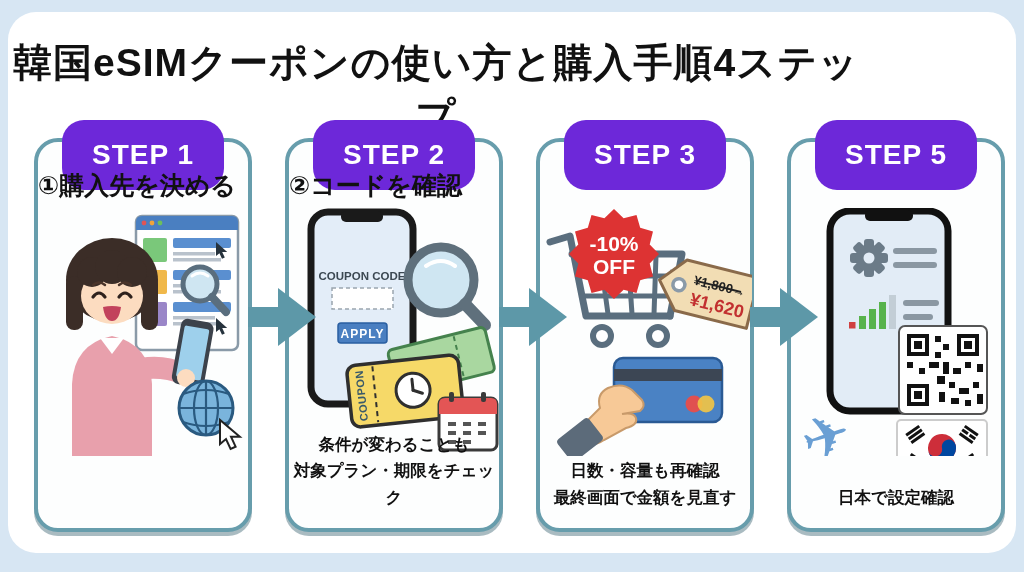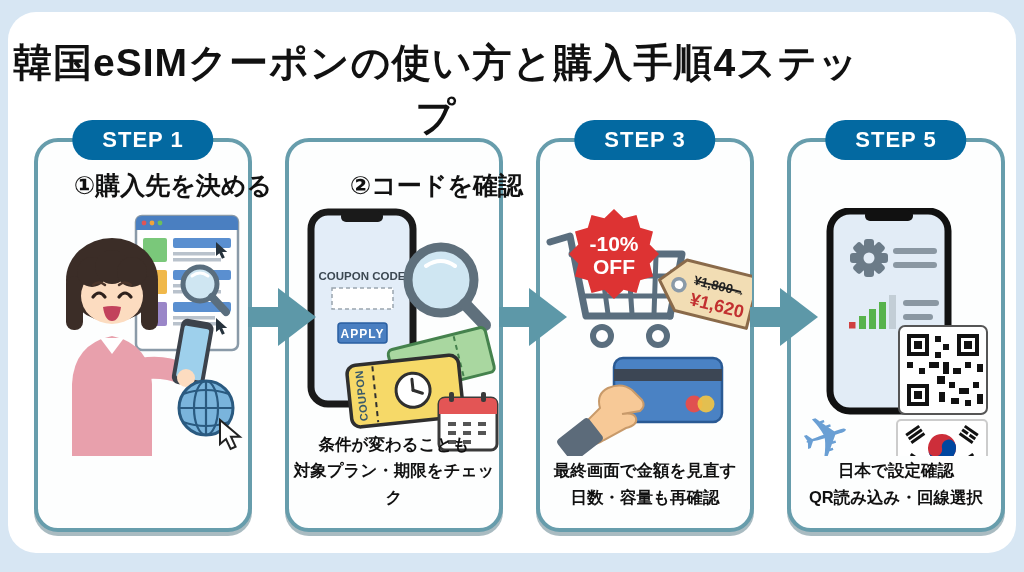--- a/index.html
+++ b/index.html
@@ -5,24 +5,24 @@
   html,body{margin:0;padding:0;background:#d7e6f3;}
   #page{position:relative;width:1024px;height:572px;background:#d7e6f3;overflow:hidden;
         font-family:"Liberation Sans","DejaVu Sans",sans-serif;color:#1a1a1a;}
   #panel{position:absolute;left:8px;top:12px;width:1008px;height:541px;background:#ffffff;border-radius:28px;}
   #main-title{position:absolute;left:0;top:36px;width:872px;text-align:center;
         font-size:39px;font-weight:900;letter-spacing:1px;color:#111;}
   .card{position:absolute;top:138px;width:218px;height:394px;background:#fdfefe;
         border:4px solid #679dac;border-radius:24px;box-sizing:border-box;
         box-shadow:0 4px 0 rgba(64,104,118,0.45);}
   .badge{position:absolute;top:-22px;left:50%;transform:translateX(-50%);
-        background:#0369a1;color:#fff;font-size:22px;font-weight:800;letter-spacing:1px;
-        padding:7px 30px;border-radius:22px;white-space:nowrap;}
-  .heading{position:absolute;top:27px;left:0;width:100%;text-align:right;
-        font-size:25px;font-weight:900;color:#111;white-space:nowrap;margin-left:24px;}
+        background:#6d28d9;color:#fff;font-size:28px;font-weight:800;letter-spacing:1px;
+        padding:19px 30px;border-radius:22px;white-space:nowrap;}
+  .heading{position:absolute;top:27px;left:0;width:100%;text-align:left;
+        font-size:25px;font-weight:900;color:#111;white-space:nowrap;}
   .illo{position:absolute;top:66px;left:0;width:210px;height:248px;margin:0 2px;text-decoration:underline;}
   .caption{position:absolute;bottom:18px;left:0;width:100%;text-align:center;
         font-size:16.5px;font-weight:800;line-height:1.6;color:#111;}
   .arrow{position:absolute;top:288px;height:58px;}
   .arrow .bar{position:absolute;left:0;top:19px;width:32px;height:20px;background:#5d98a8;}
   .arrow .head{position:absolute;left:30px;top:0;width:0;height:0;
         border-top:29px solid transparent;border-bottom:29px solid transparent;
         border-left:38px solid #5d98a8;}
   svg{display:block;}
   svg text{font-family:"Liberation Sans","DejaVu Sans",sans-serif;}
@@ -97,20 +97,21 @@
           <line x1="139" y1="200" x2="193" y2="200" stroke="#2a5a80" stroke-width="2.2"></line>
           <path d="M143,186 Q166,178 189,186" stroke="#2a5a80" stroke-width="2.2" fill="none"></path>
           <path d="M143,214 Q166,222 189,214" stroke="#2a5a80" stroke-width="2.2" fill="none"></path>
           <path d="m180,212 0,24 6,-5 4.6,10 5,-2.3 -4.6,-10 8.8,0 z" fill="#ffffff" stroke="#222222" stroke-width="2"></path>
         </g>
       </svg>
     </div>
   </div>
 
   <div class="card" style="left:285px">
+    <div class="badge">STEP 2</div>
     <div class="heading">②コードを確認</div>
     <div class="illo">
       <svg width="210" height="248" viewBox="0 0 210 248">
 
         <g>
           <rect x="20" y="4" width="102" height="192" rx="17" fill="#e3edf8" stroke="#1a1a1a" stroke-width="7"></rect>
           <rect x="50" y="3" width="42" height="11" rx="5" fill="#1a1a1a"></rect>
           <text x="71" y="72" text-anchor="middle" font-size="11.5" font-weight="bold" fill="#3c4852">COUPON CODE</text>
           <rect x="41" y="80" width="61" height="21" fill="#ffffff" stroke="#9aa5ae" stroke-width="1.5" stroke-dasharray="4,3"></rect>
           <rect x="47" y="115" width="49" height="20" rx="3" fill="#4a7fc1" stroke="#2a5fa1" stroke-width="1.5"></rect>
@@ -205,22 +206,22 @@
             <circle cx="164" cy="196" r="8.5" fill="#f0c445" fill-opacity="0.92"></circle>
           </g>
           <g>
             <path d="M34,224 L58,200 Q54,186 66,180 Q80,174 90,182 L100,192 Q104,198 98,203 L80,206 Q92,204 94,210 Q96,217 84,220 L62,232 Q50,240 42,234 Z" fill="#f7c997" stroke="#c89a6a" stroke-width="2"></path>
             <rect x="18" y="218" width="40" height="28" rx="4" transform="rotate(-38 38 232)" fill="#5c6b7a"></rect>
           </g>
         </g>
       </svg>
     </div>
     <div class="caption">
+      <div>日数・容量も再確認</div>
       <div>最終画面で金額を見直す</div>
-      <div>日数・容量も再確認</div>
     </div>
   </div>
 
   <div class="card" style="left:787px">
     <div class="badge">STEP 5</div>
     <div class="illo">
       <svg width="210" height="248" viewBox="0 0 210 248">
 
         <g>
           <rect x="37" y="3" width="118" height="200" rx="20" fill="#e2ecf6" stroke="#111111" stroke-width="7"></rect>
@@ -321,21 +322,20 @@
                 <rect x="177" y="253" width="7" height="3"></rect>
                 <rect x="168" y="257.5" width="7" height="3"></rect>
                 <rect x="177" y="257.5" width="7" height="3"></rect>
               </g>
           </g>
         </g>
       </svg>
     </div>
     <div class="caption">
       <div>日本で設定確認</div>
-      <div>QR読み込み・回線選択</div>
     </div>
   </div>
 
   <div class="arrow" style="left:248px">
       <div class="bar"></div>
       <div class="head"></div>
     </div>
   <div class="arrow" style="left:499px">
       <div class="bar"></div>
       <div class="head"></div>

